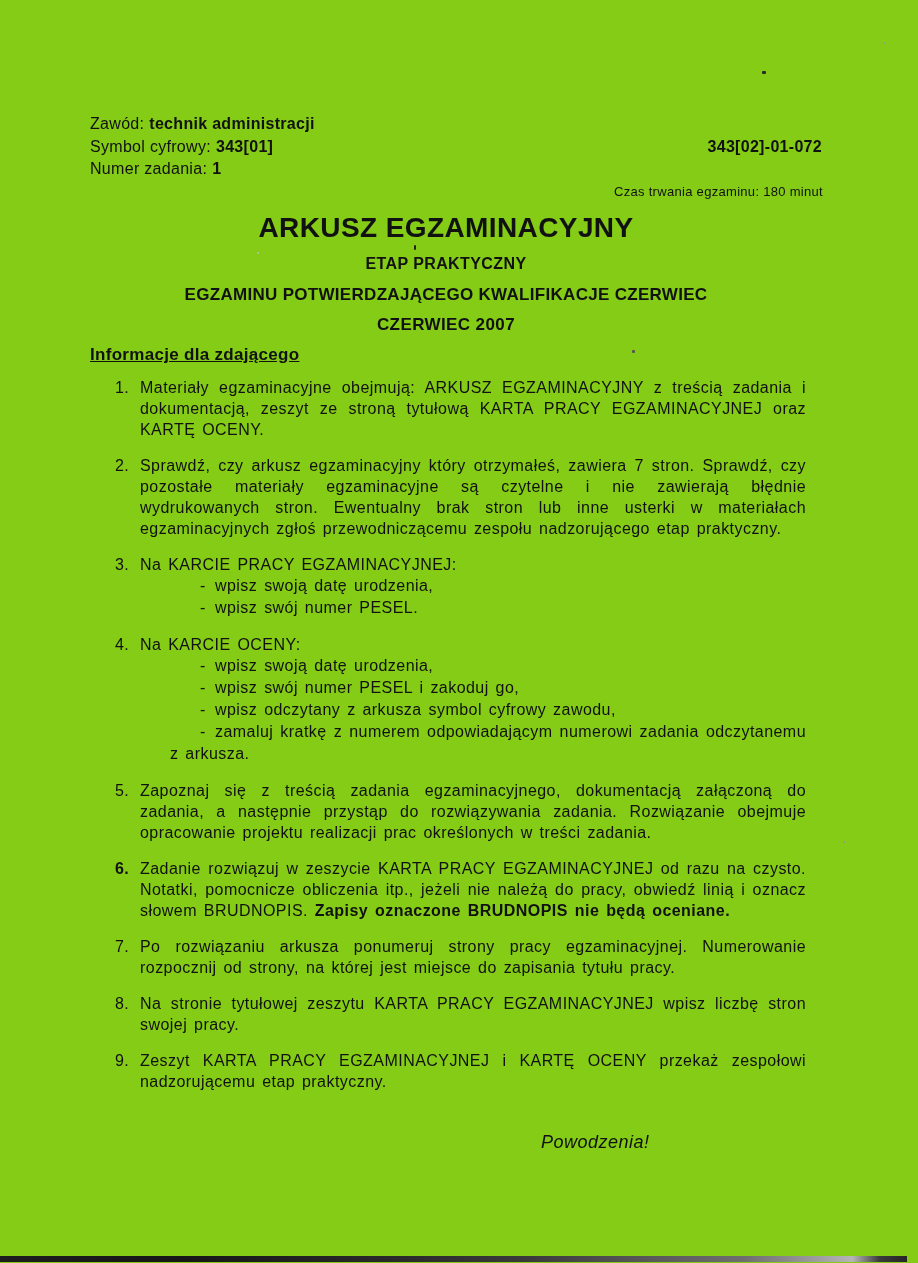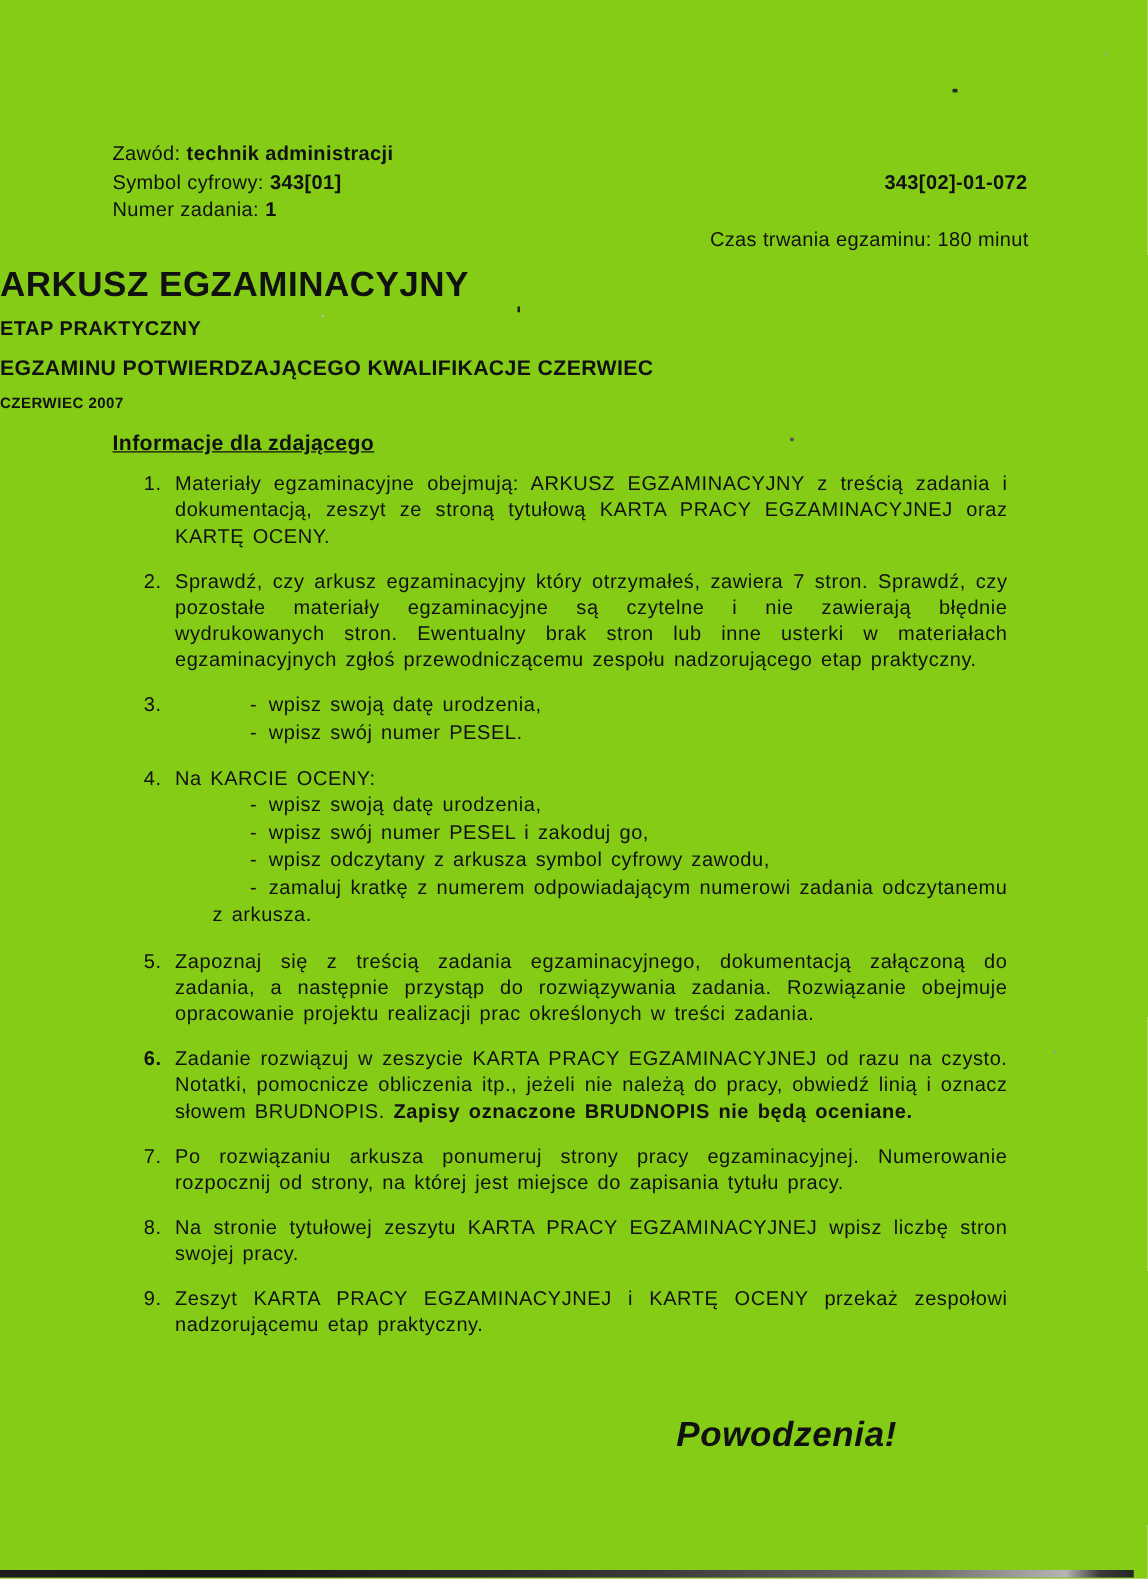--- a/index.html
+++ b/index.html
@@ -10,37 +10,37 @@
     background:#ffffff;
     font-family:"Liberation Sans","DejaVu Sans",sans-serif;
     color:#111;
     overflow:hidden;
   }
   .b{font-weight:bold;}
   
   .hdr-left{position:absolute;left:90px;top:113px;font-size:16px;line-height:22.5px;letter-spacing:.3px;}
   .hdr-left .val{font-weight:bold;margin-left:5px;}
   .hdr-code{position:absolute;right:110px;top:138px;font-size:16px;font-weight:bold;letter-spacing:.3px;}
-  .hdr-duration{position:absolute;right:109px;top:184px;font-size:16px;letter-spacing:.3px;}
+  .hdr-duration{position:absolute;right:109px;top:184px;font-size:13px;letter-spacing:.3px;}
   
-  .tcenter{position:absolute;left:0;width:892px;}
+  .tcenter{position:absolute;left:0;width:892px;text-align:center;}
   .title{top:212px;font-size:28px;font-weight:bold;letter-spacing:.4px;}
   .stage{top:255px;font-size:16px;font-weight:bold;letter-spacing:.4px;}
   .examname{top:285px;font-size:17px;font-weight:bold;letter-spacing:.3px;}
-  .session{top:315px;font-size:12px;font-weight:bold;letter-spacing:.4px;}
+  .session{top:315px;font-size:17px;font-weight:bold;letter-spacing:.4px;}
   .section-heading{position:absolute;left:90px;top:345px;font-size:17px;font-weight:bold;letter-spacing:.3px;text-decoration:underline;}
   
   .items{position:absolute;left:90px;top:377px;width:716px;font-size:16px;line-height:21px;letter-spacing:.45px;word-spacing:2px;}
   .item{position:relative;padding-left:50px;margin-bottom:15px;}
   .num{position:absolute;left:25px;top:0;}
   .itext{text-align:justify;}
   .sub{position:relative;padding-left:30px;text-indent:45px;text-align:justify;line-height:22px;}
   .dash{position:absolute;left:15px;top:0;}
   
-  .goodluck{position:absolute;left:541px;top:1132px;font-size:28px;font-weight:bold;font-style:italic;letter-spacing:.5px;}
+  .goodluck{position:absolute;left:541px;top:1132px;font-size:18px;font-weight:normal;font-style:italic;letter-spacing:.5px;}
   
   .scan-bar{
     position:absolute;left:0;top:1256px;width:907px;height:6px;
     background:linear-gradient(90deg,#1d1d1d 0%,#161616 20%,#2b2b2b 45%,#3a3a3a 58%,#555 70%,#6e6e6e 82%,#9d9d9d 90%,#b5b5b5 94%,#3a3a3a 97%,#262626 100%);
   }
   .speck{position:absolute;border-radius:1px;}
 </style>
 </head>
 <body>
 
@@ -71,20 +71,21 @@
       <div class="item">
         <span class="num">1.</span>
         <div class="itext"><span>Materiały egzaminacyjne obejmują: ARKUSZ EGZAMINACYJNY z treścią zadania i dokumentacją, zeszyt ze stroną tytułową KARTA PRACY EGZAMINACYJNEJ oraz KARTĘ OCENY.</span></div>
       </div>
       <div class="item">
         <span class="num">2.</span>
         <div class="itext"><span>Sprawdź, czy arkusz egzaminacyjny który otrzymałeś, zawiera 7 stron. Sprawdź, czy pozostałe materiały egzaminacyjne są czytelne i nie zawierają błędnie wydrukowanych stron. Ewentualny brak stron lub inne usterki w materiałach egzaminacyjnych zgłoś przewodniczącemu zespołu nadzorującego etap praktyczny.</span></div>
       </div>
       <div class="item">
         <span class="num">3.</span>
+        <div class="itext"><span>Na KARCIE PRACY EGZAMINACYJNEJ:</span></div>
         <div class="sub"><span class="dash">-</span><span>wpisz swoją datę urodzenia,</span></div>
         <div class="sub"><span class="dash">-</span><span>wpisz swój numer PESEL.</span></div>
       </div>
       <div class="item">
         <span class="num">4.</span>
         <div class="itext"><span>Na KARCIE OCENY:</span></div>
         <div class="sub"><span class="dash">-</span><span>wpisz swoją datę urodzenia,</span></div>
         <div class="sub"><span class="dash">-</span><span>wpisz swój numer PESEL i zakoduj go,</span></div>
         <div class="sub"><span class="dash">-</span><span>wpisz odczytany z arkusza symbol cyfrowy zawodu,</span></div>
         <div class="sub"><span class="dash">-</span><span>zamaluj kratkę z numerem odpowiadającym numerowi zadania odczytanemu z arkusza.</span></div>

